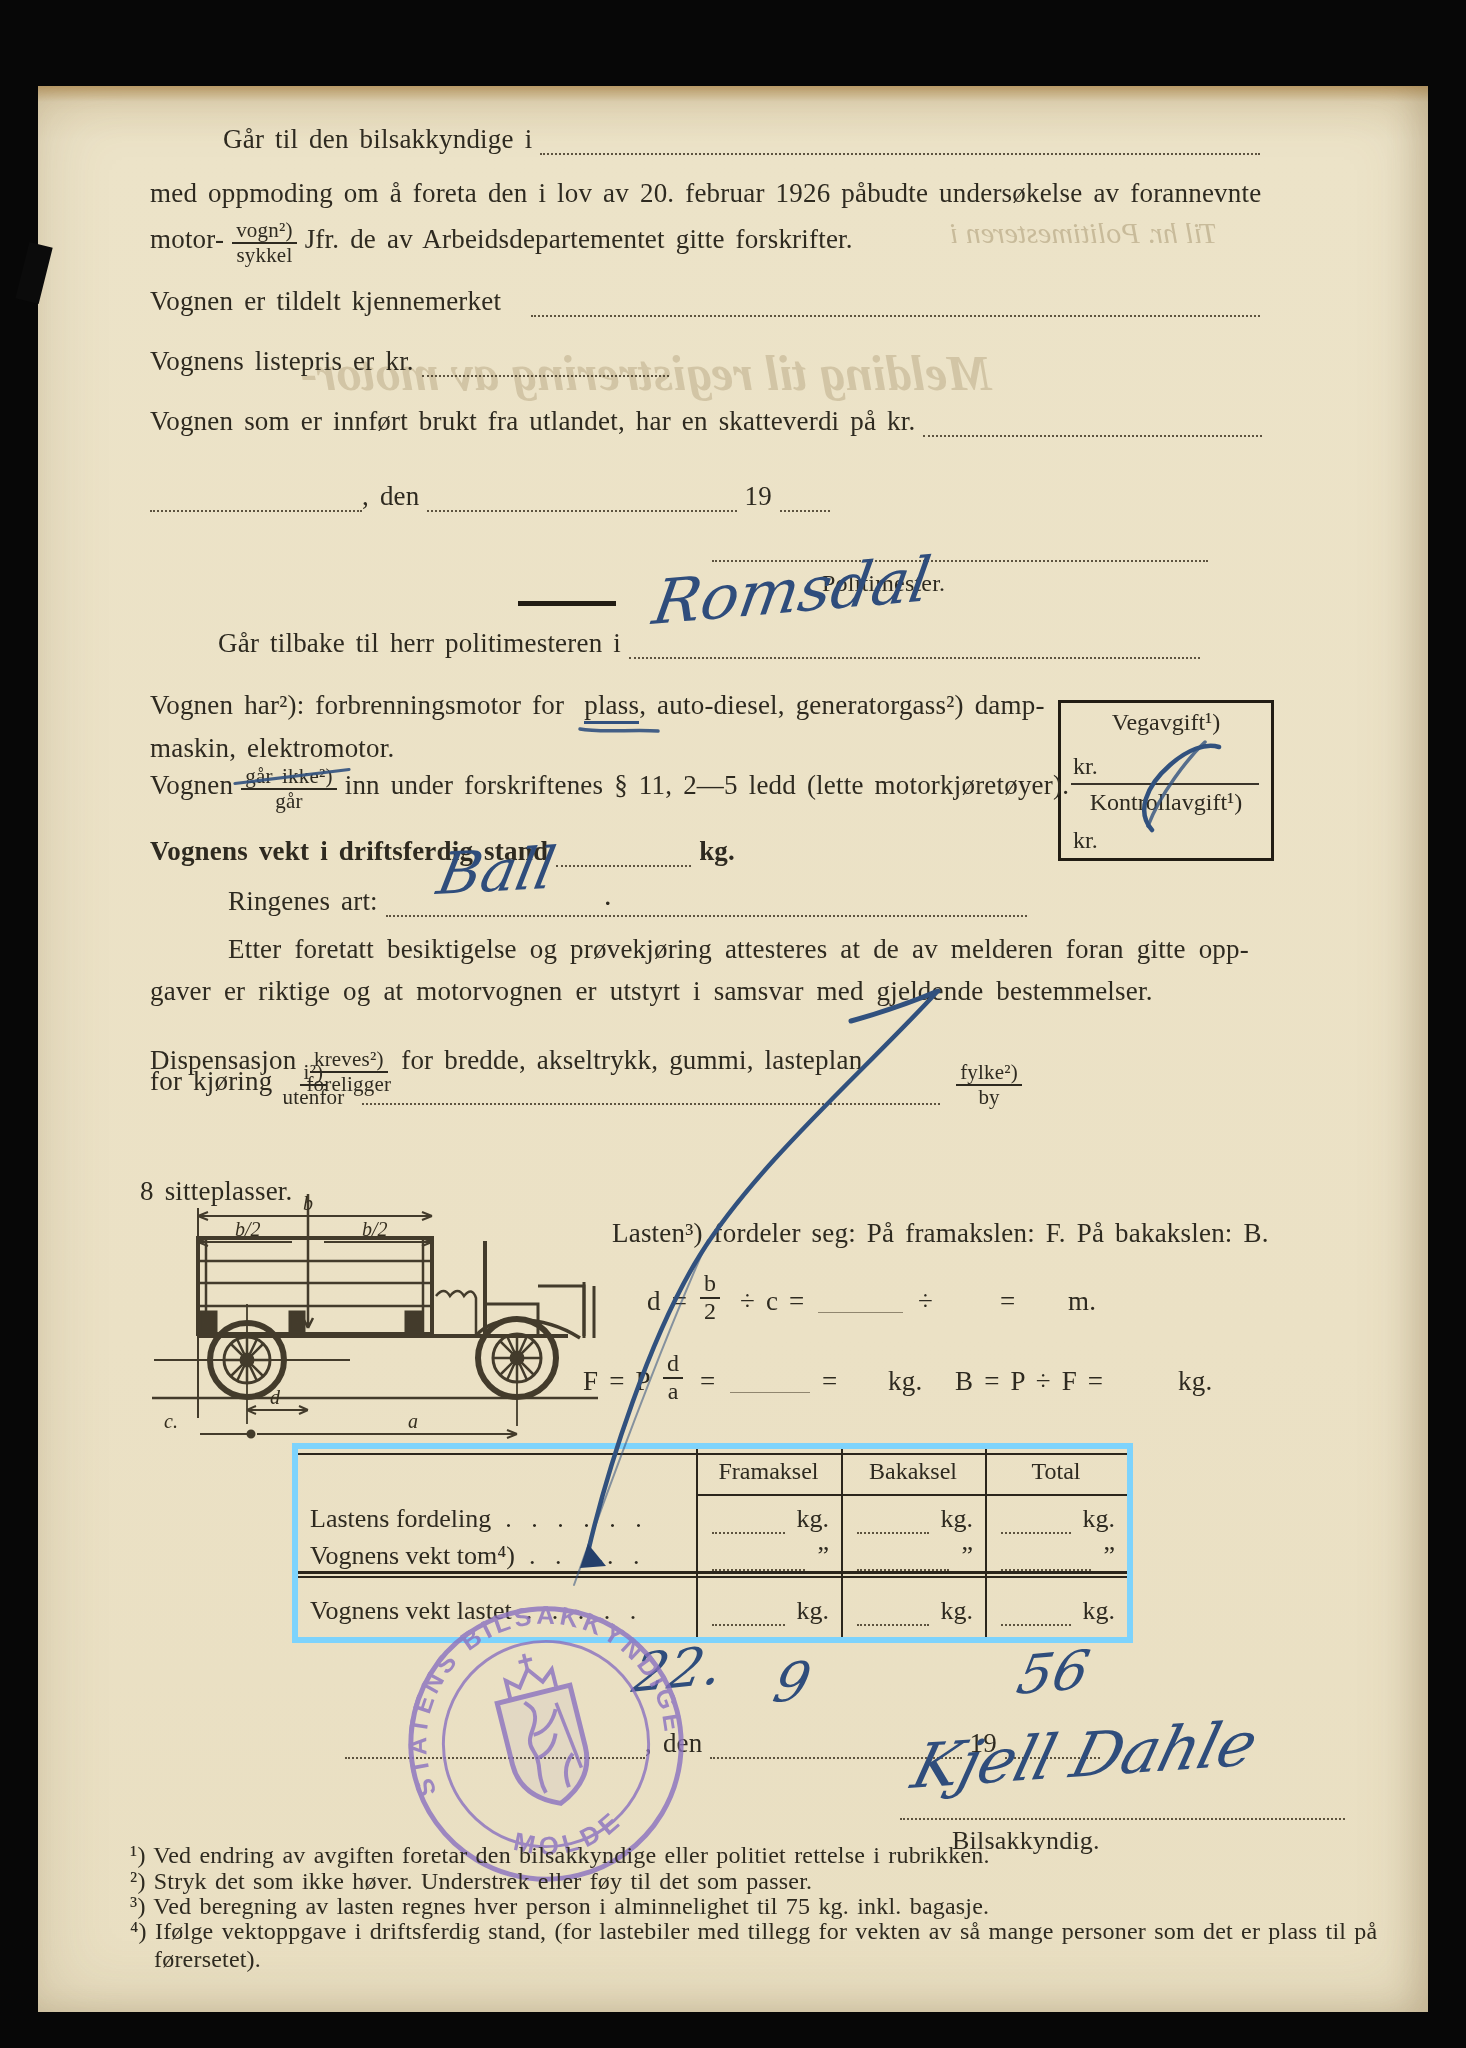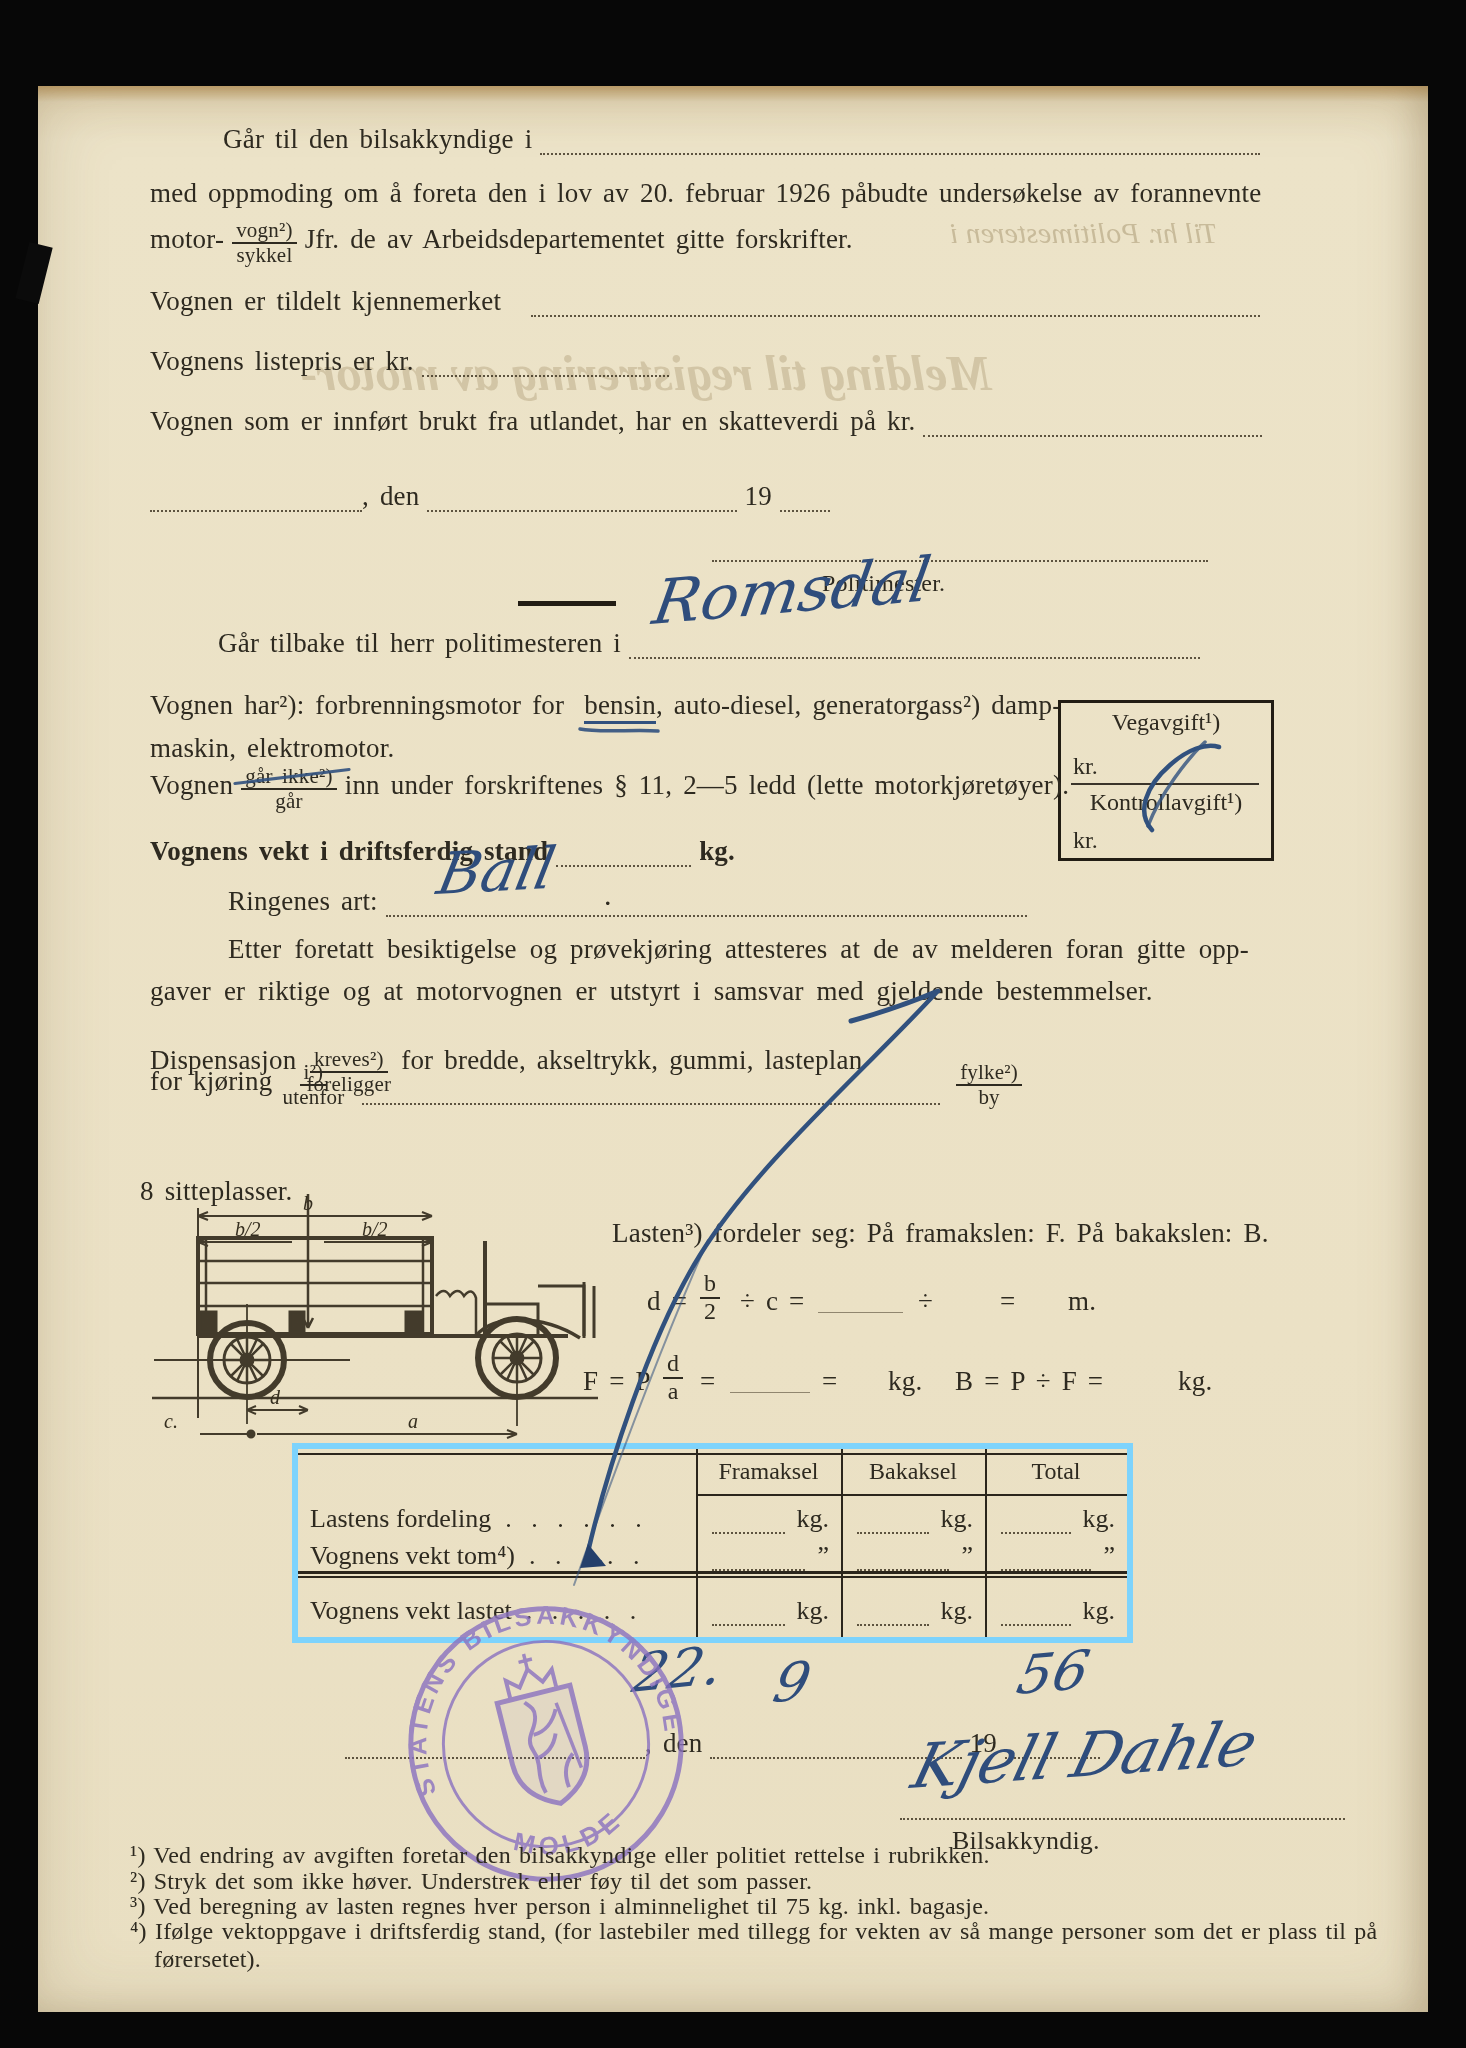--- a/index.html
+++ b/index.html
@@ -88,21 +88,21 @@
   <div style="position:absolute;left:518px;top:601px;width:98px;height:5px;background:#221d14;"></div>
 
   <div class="row" style="left:218px;top:628px;width:990px;">
     <span>Går tilbake til herr politimesteren i</span>
     <span class="lead"></span>
   </div>
   <div class="hand" style="left:648px;top:566px;font-size:62px;transform:skewX(-14deg) rotate(-5deg);">Romsdal</div>
 
   <div class="t" style="left:150px;top:690px;">
     <span>Vognen har²): forbrenningsmotor for</span>
-    <span class="u-blue" style="margin-left:9px;">bensin</span><span>, auto-diesel, generatorgass²) damp-</span>
+    <span class="u-blue" style="margin-left:9px;">plass</span><span>, auto-diesel, generatorgass²) damp-</span>
   </div>
   <div class="t" style="left:150px;top:733px;">maskin, elektromotor.</div>
 
   <div style="position:absolute;left:1058px;top:700px;width:210px;height:155px;border:3px solid #221d14;">
     <div style="position:absolute;left:0;right:0;top:6px;text-align:center;font-size:24px;">Vegavgift¹)</div>
     <div style="position:absolute;left:12px;top:50px;font-size:24px;">kr.</div>
     <div style="position:absolute;left:10px;top:80px;width:188px;height:2px;background:#3a342a;"></div>
     <div style="position:absolute;left:0;right:0;top:86px;text-align:center;font-size:24px;">Kontrollavgift¹)</div>
     <div style="position:absolute;left:12px;top:124px;font-size:24px;">kr.</div>
   </div>

